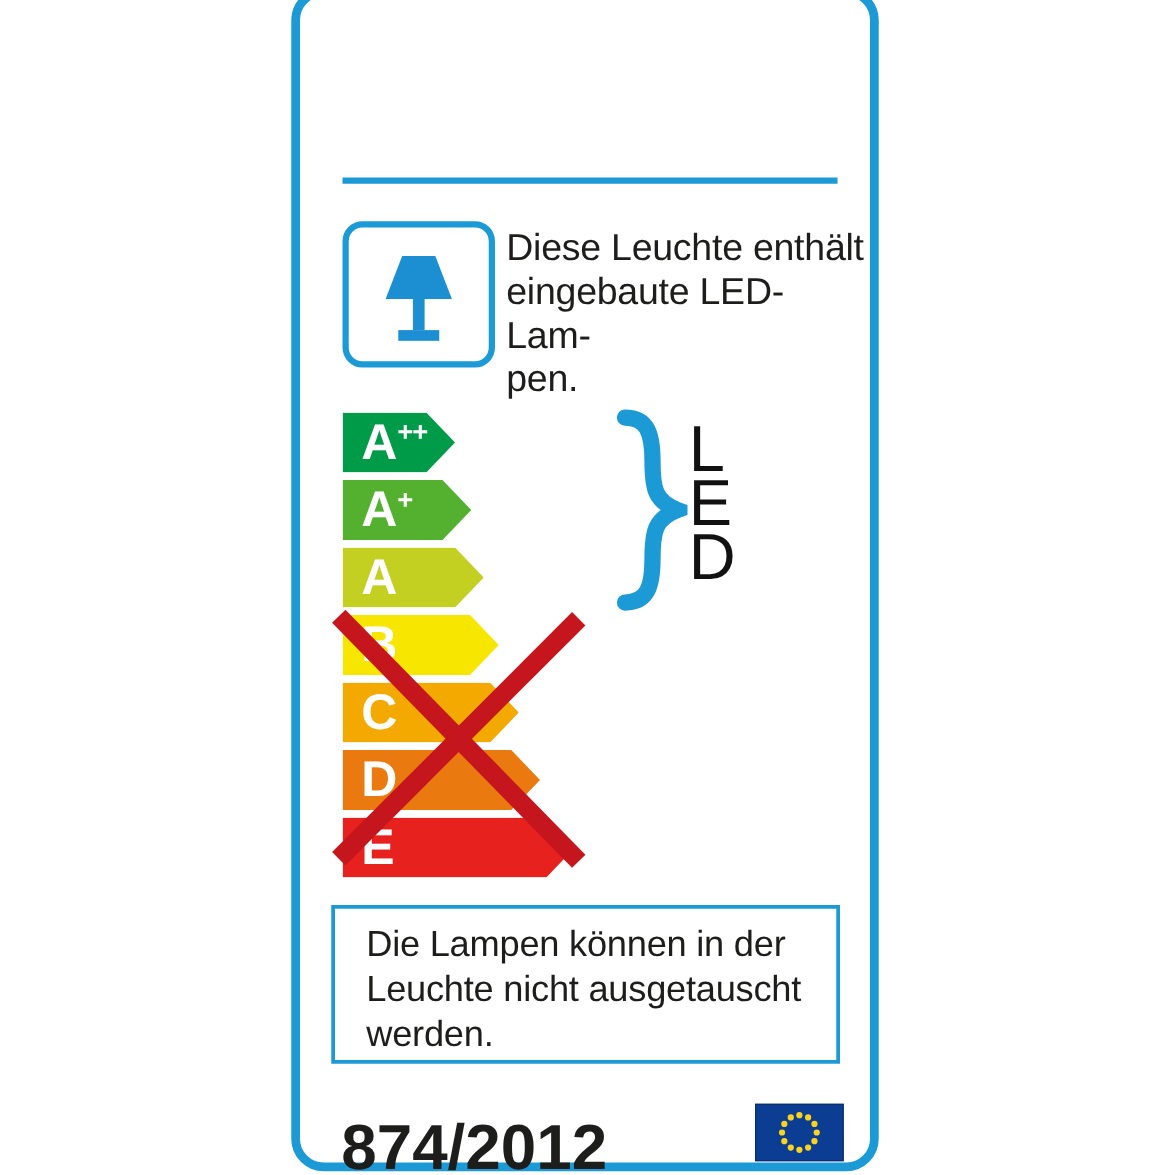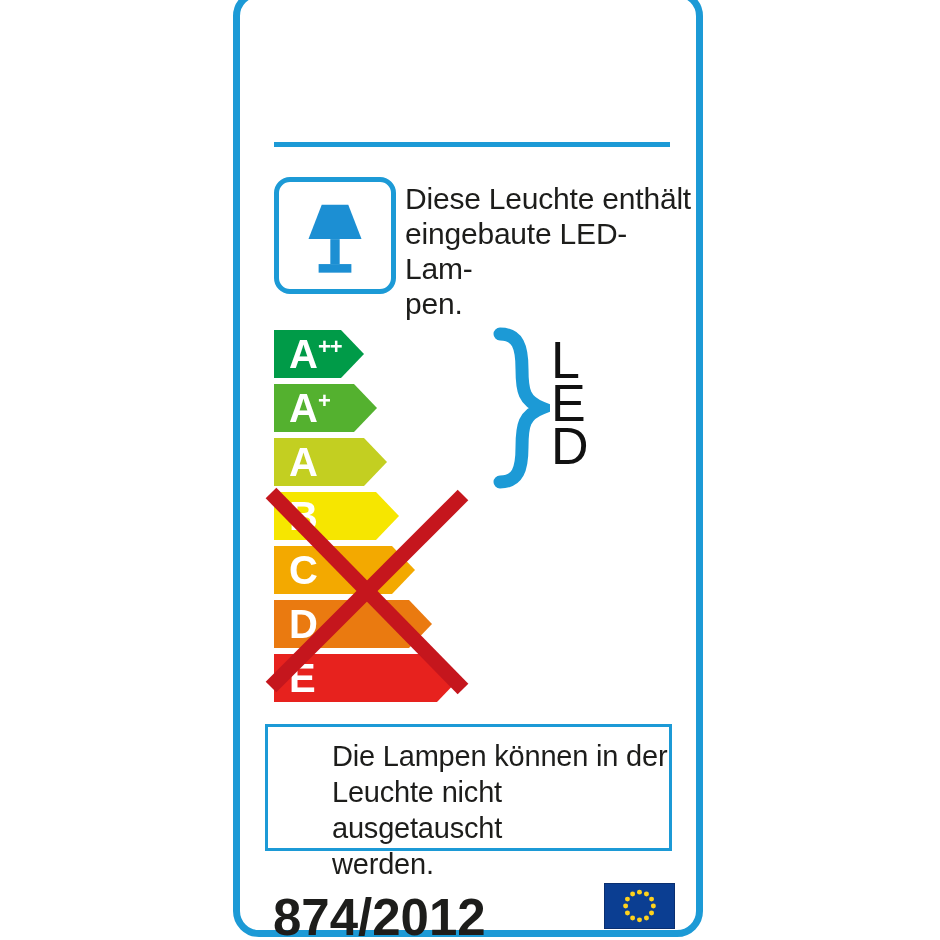--- a/index.html
+++ b/index.html
@@ -17,21 +17,21 @@
   .arrow{height:48px;margin-bottom:6px;display:flex;align-items:center;
          clip-path:polygon(0 0, calc(100% - 23px) 0, 100% 50%, calc(100% - 23px) 100%, 0 100%);}
   .arrow .al{color:#fff;font-weight:bold;font-size:40px;line-height:48px;padding-left:15px;}
   .arrow .al sup{font-size:22px;line-height:0;vertical-align:14px;letter-spacing:-1px;}
   .w0{width:90px}.w1{width:103px}.w2{width:113px}.w3{width:125px}.w4{width:141px}.w5{width:158px}.w6{width:186px}
   .cross{position:absolute;left:19px;top:488px;width:216px;height:212px;}
   .brace{position:absolute;left:252px;top:330px;width:58px;height:162px;color:#1c9ad6;}
   .led-text{position:absolute;left:311px;top:342px;font-size:52px;line-height:43px;color:#111;
             font-weight:normal;letter-spacing:0;}
   .bottom-box{position:absolute;left:25px;top:727px;width:407px;height:127px;border:3px solid #1c9ad6;
-              box-sizing:border-box;padding-left:39px;}
+              box-sizing:border-box;}
   .bottom-box .txt{padding:11px 0 0 25px;font-size:29px;line-height:36px;letter-spacing:-0.2px;}
   .regulation{position:absolute;left:33px;top:891px;font-size:51px;font-weight:bold;letter-spacing:0;}
   .eu-flag{position:absolute;left:364px;top:886px;width:71px;height:46px;background:#0b3e92;
            border:1px solid #0a2f70;box-sizing:border-box;color:#ffd21c;}
   .eu-flag svg{width:100%;height:100%;display:block;}
 </style>
 </head>
 <body>
 
 <div class="stage">

